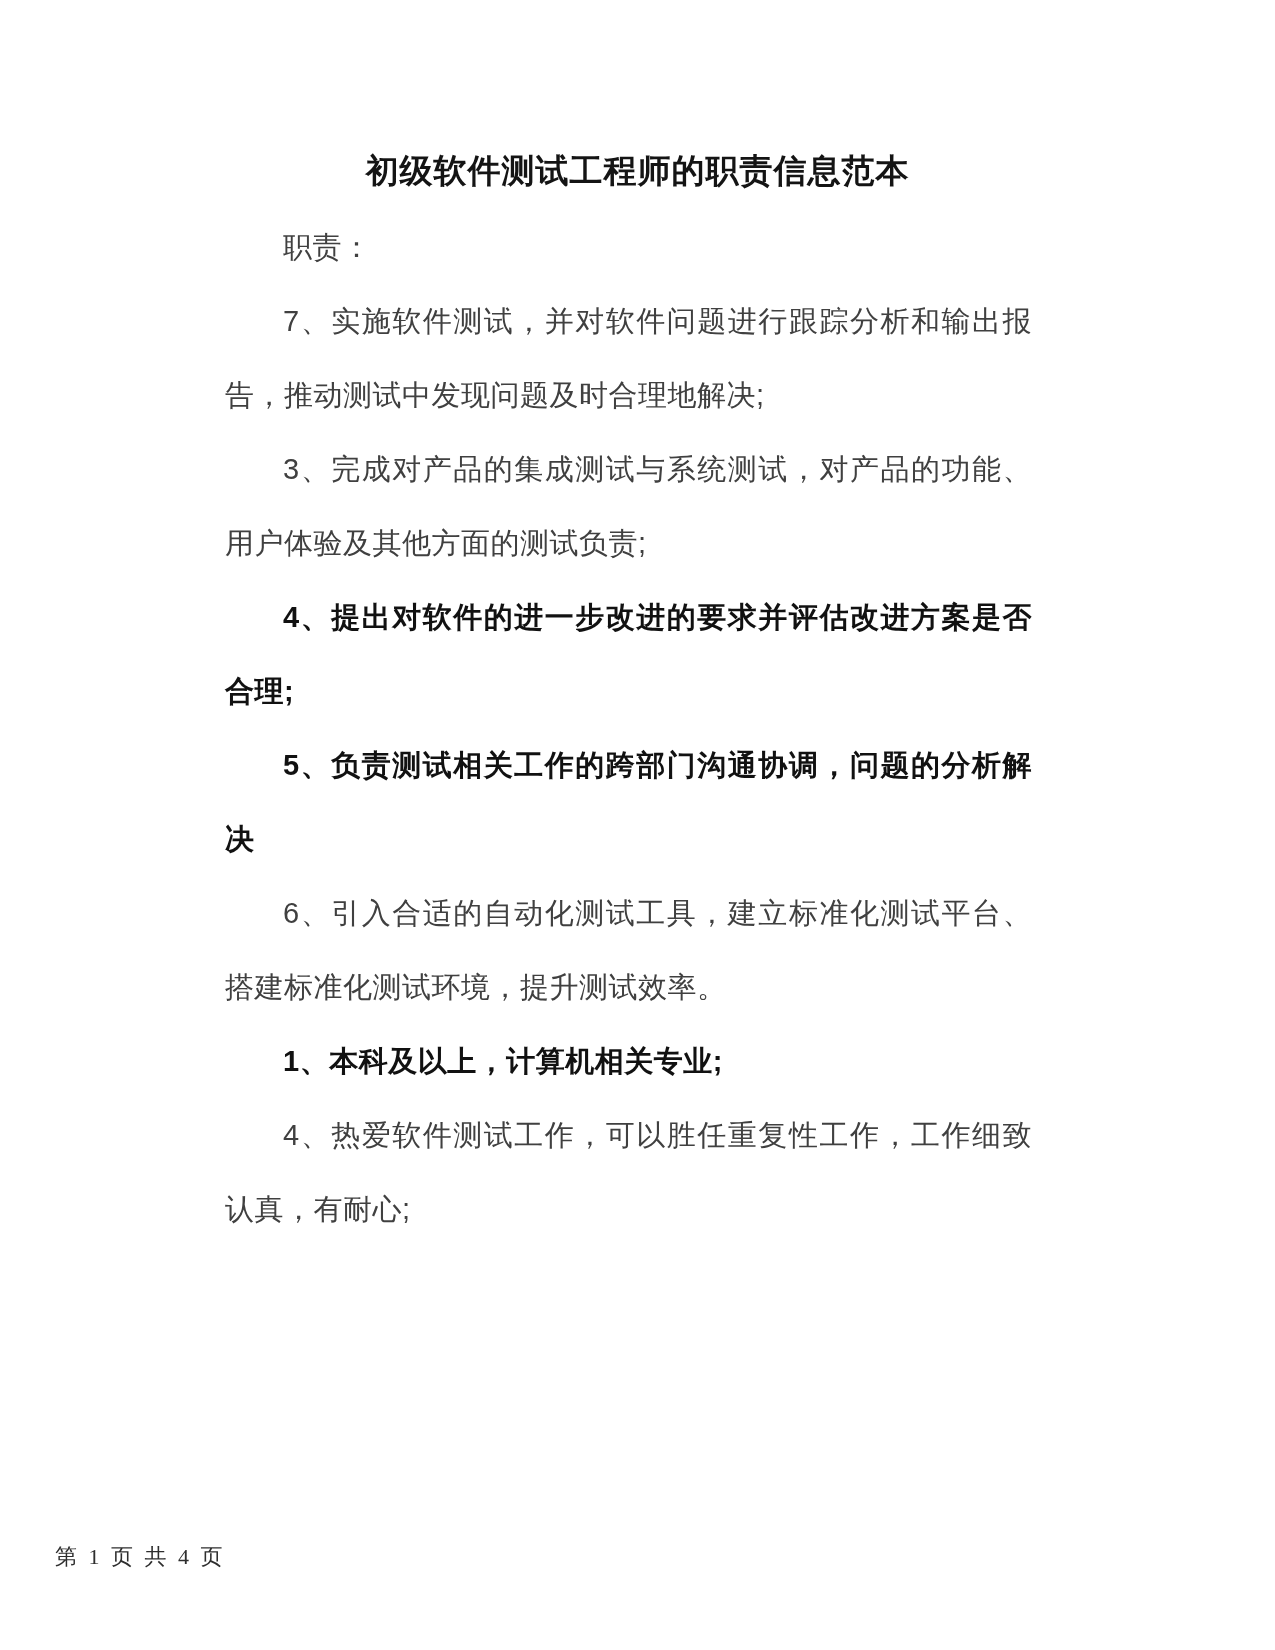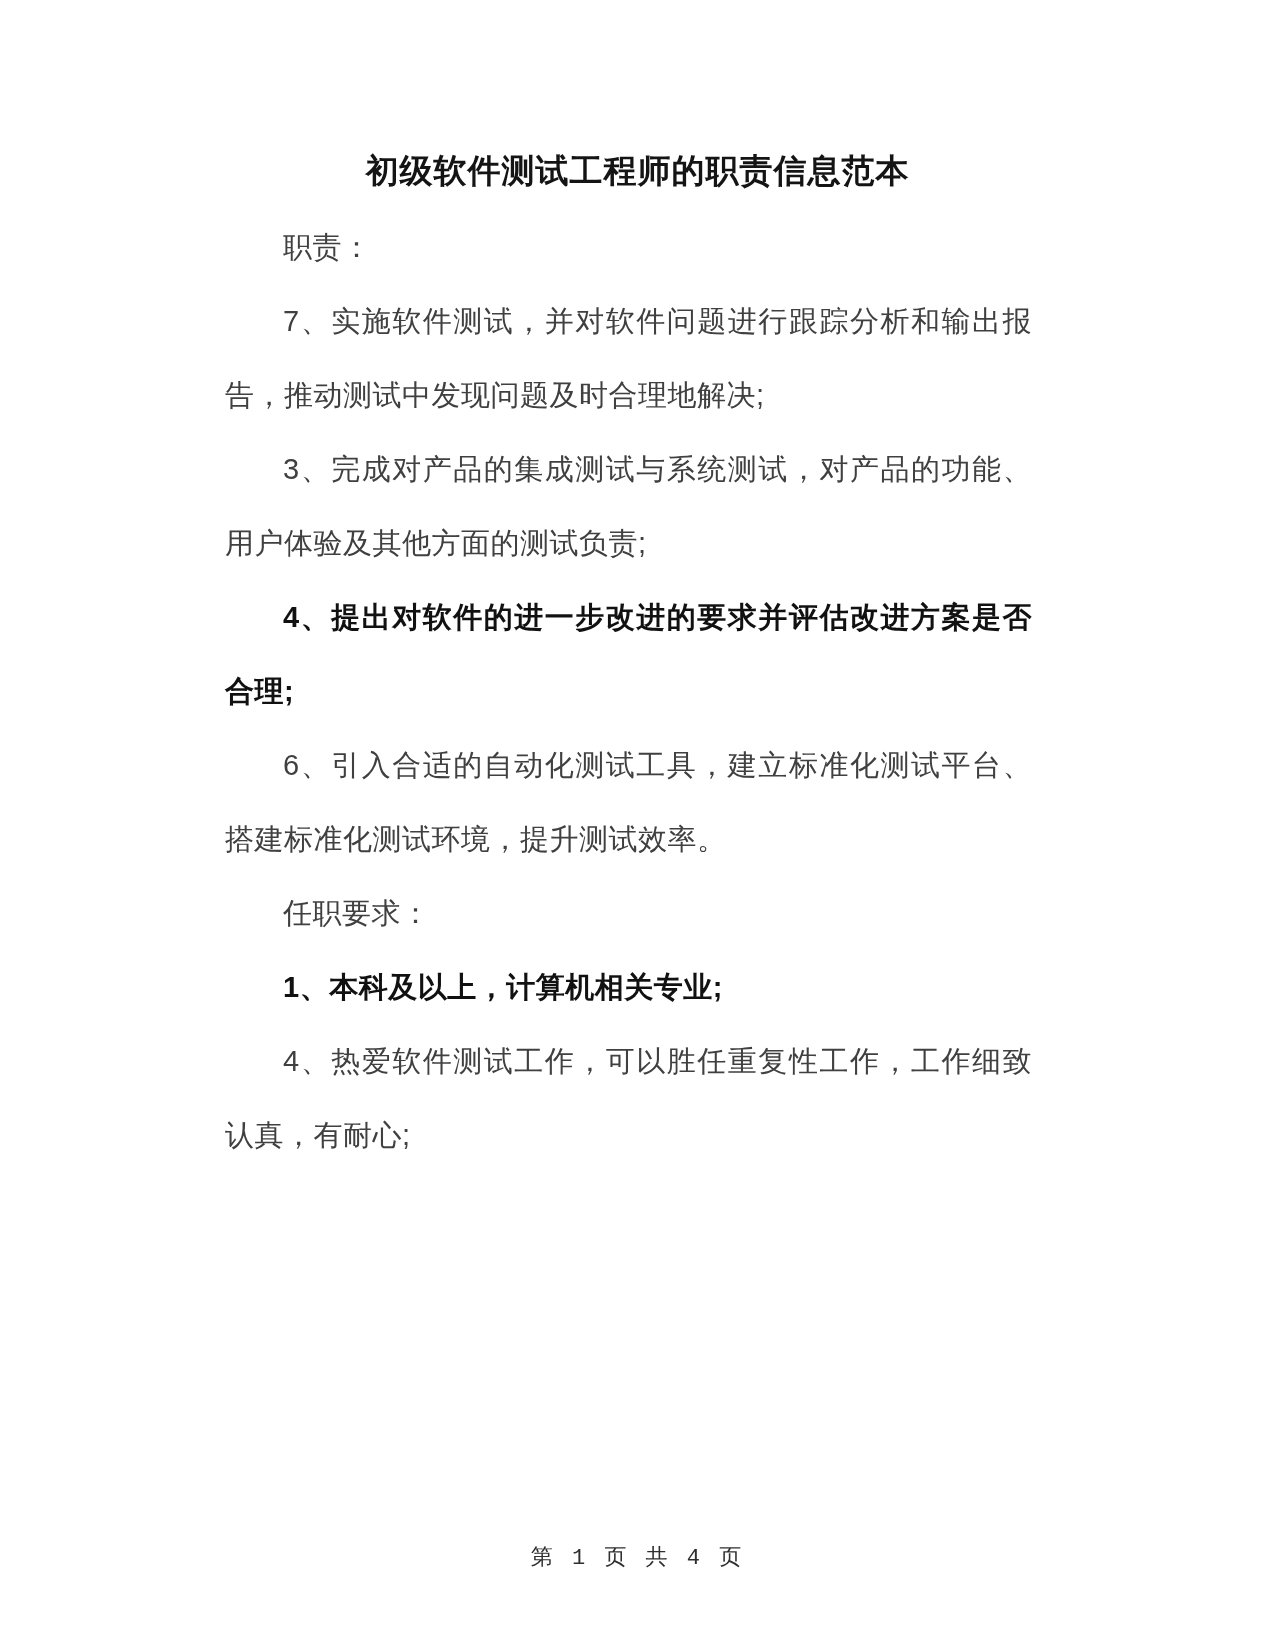--- a/index.html
+++ b/index.html
@@ -44,38 +44,38 @@
   }
   .para.bold {
     font-weight: 700;
     color: #111111;
   }
   .page-footer {
     position: absolute;
     left: 0;
     right: 0;
     top: 1542px;
-    text-align: center;
-    font-family: Liberation Mono, monospace;
+    text-align: left;
+    font-family: Liberation Serif, serif;
     font-size: 22px;
     letter-spacing: 3px;
     color: #2e2e2e;
   }
 </style>
 </head>
 <body>
 
 <div class="page">
   <h1 class="doc-title">初级软件测试工程师的职责信息范本</h1>
 
   <div class="doc-body">
       <p class="para">职责：</p>
       <p class="para">7、实施软件测试，并对软件问题进行跟踪分析和输出报告，推动测试中发现问题及时合理地解决;</p>
       <p class="para">3、完成对产品的集成测试与系统测试，对产品的功能、用户体验及其他方面的测试负责;</p>
       <p class="para bold">4、提出对软件的进一步改进的要求并评估改进方案是否合理;</p>
+      <p class="para bold">5、负责测试相关工作的跨部门沟通协调，问题的分析解决</p>
       <p class="para">6、引入合适的自动化测试工具，建立标准化测试平台、搭建标准化测试环境，提升测试效率。</p>
-      <p class="para">任职要求：</p>
       <p class="para bold">1、本科及以上，计算机相关专业;</p>
       <p class="para">4、热爱软件测试工作，可以胜任重复性工作，工作细致认真，有耐心;</p>
     </div>
 
   <div class="page-footer">第 1 页 共 4 页</div>
 </div>
 
 </body></html>

